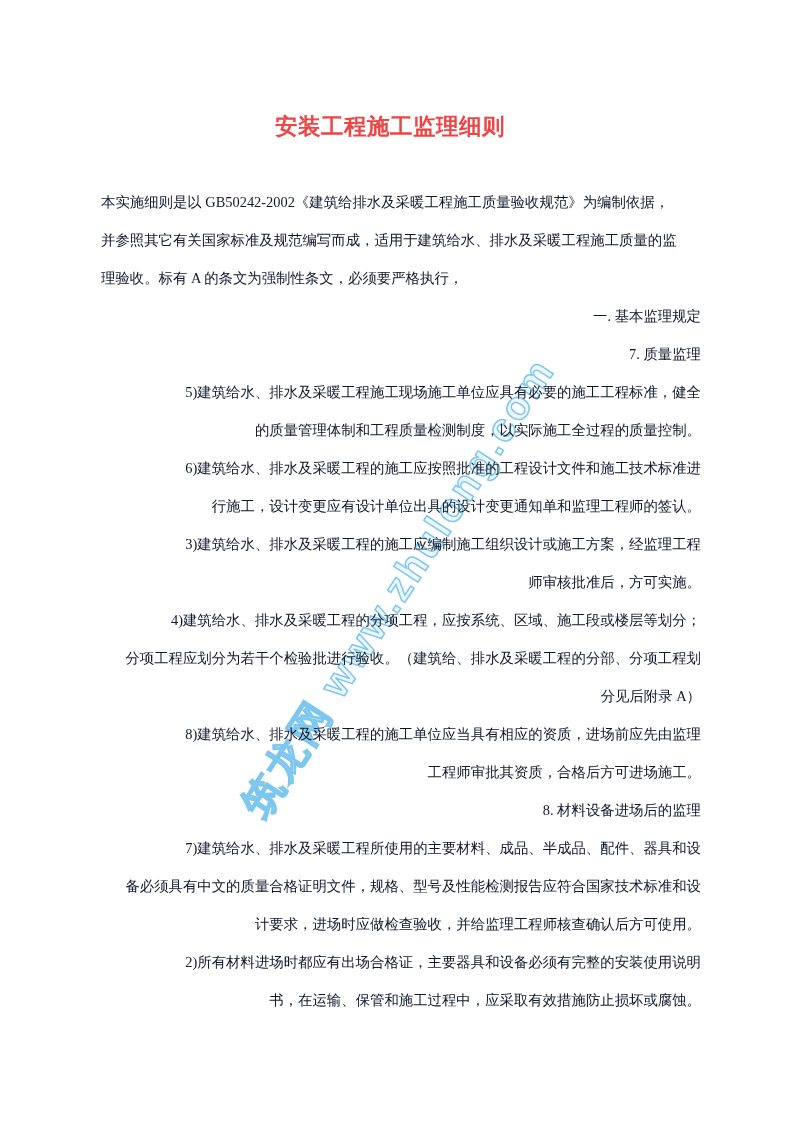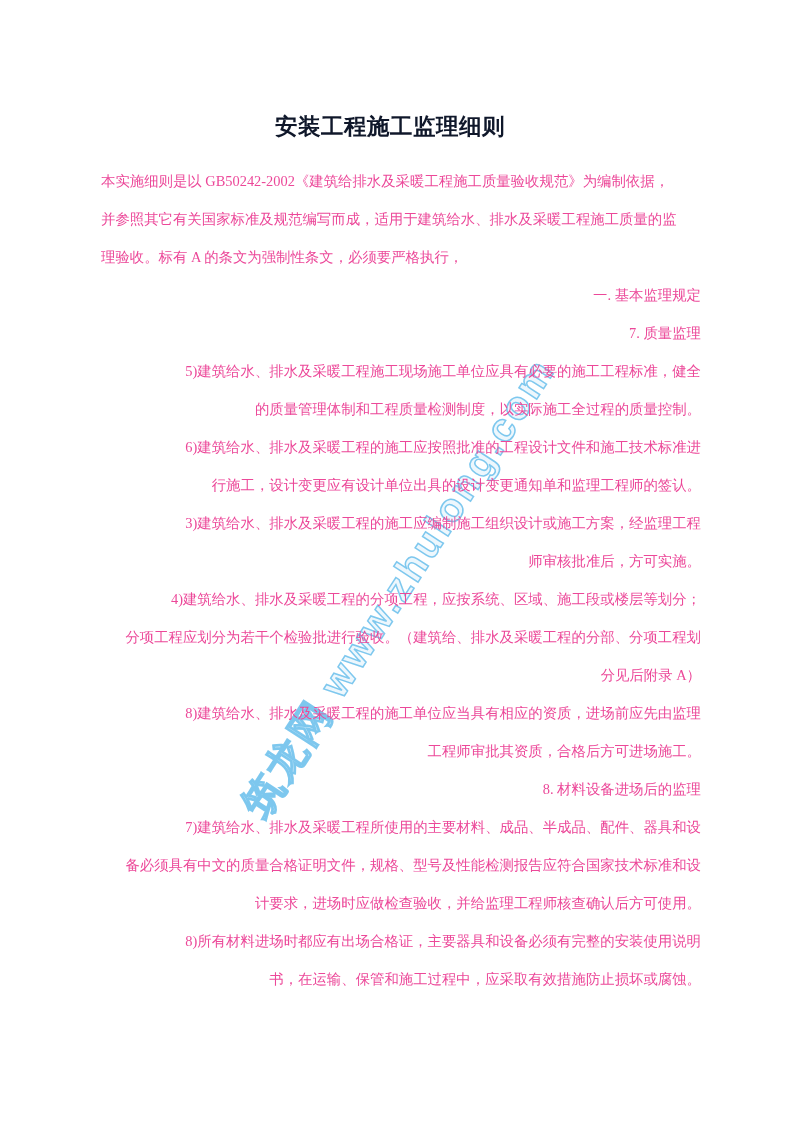--- a/index.html
+++ b/index.html
@@ -34,34 +34,34 @@
     pointer-events: none;
   }
   .content {
     position: absolute;
     left: 101px;
     top: 112px;
     width: 600px;
     z-index: 1;
   }
   .doc-title {
-    margin: 0 0 20px 0;
+    margin: 0 0 41px 0;
     padding-right: 22px; 
     font-size: 22.5px;
     font-weight: bold;
-    color: #0f172a;
+    color: #ef4444;
     text-align: center;
     line-height: 30px;
     letter-spacing: 0.5px;
   }
   .para {
     margin: 0;
     font-size: 14.4px;
     line-height: 38px;
-    color: #ec4899;
+    color: #0f172a;
     white-space: pre-line;
     text-align: left;
   }
   .para.indent {
     text-indent: 46px;
     text-align: right;
   }
 </style>
 </head>
 <body>
@@ -97,18 +97,18 @@
 
     <p class="para indent">8)建筑给水、排水及采暖工程的施工单位应当具有相应的资质，进场前应先由监理
 工程师审批其资质，合格后方可进场施工。</p>
 
     <p class="para indent">8. 材料设备进场后的监理</p>
 
     <p class="para indent">7)建筑给水、排水及采暖工程所使用的主要材料、成品、半成品、配件、器具和设
 备必须具有中文的质量合格证明文件，规格、型号及性能检测报告应符合国家技术标准和设
 计要求，进场时应做检查验收，并给监理工程师核查确认后方可使用。</p>
 
-    <p class="para indent">8)所有材料进场时都应有出场合格证，主要器具和设备必须有完整的安装使用说明
+    <p class="para indent">2)所有材料进场时都应有出场合格证，主要器具和设备必须有完整的安装使用说明
 书，在运输、保管和施工过程中，应采取有效措施防止损坏或腐蚀。</p>
 
 
   </div>
 </div>
 
 </body></html>

